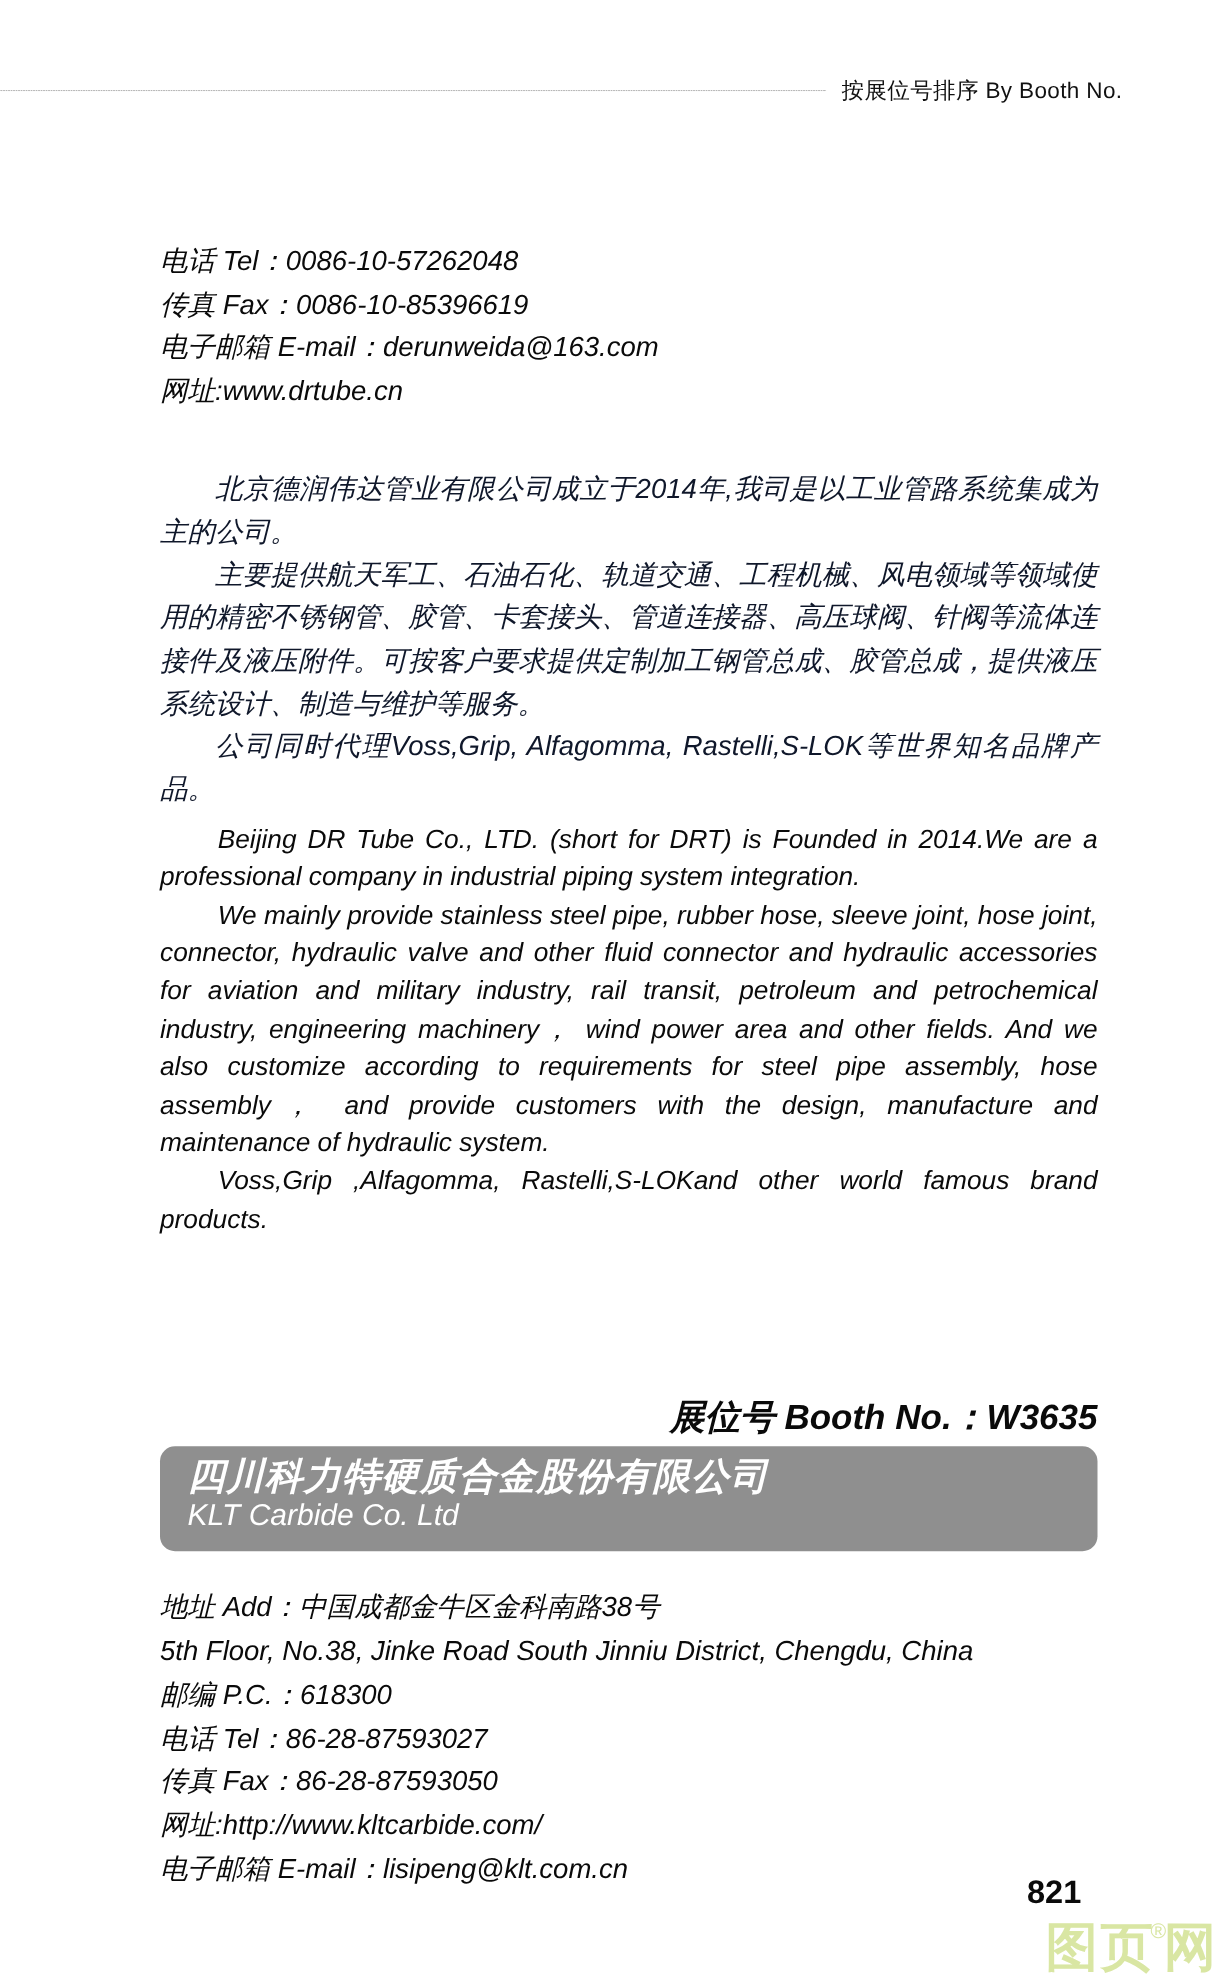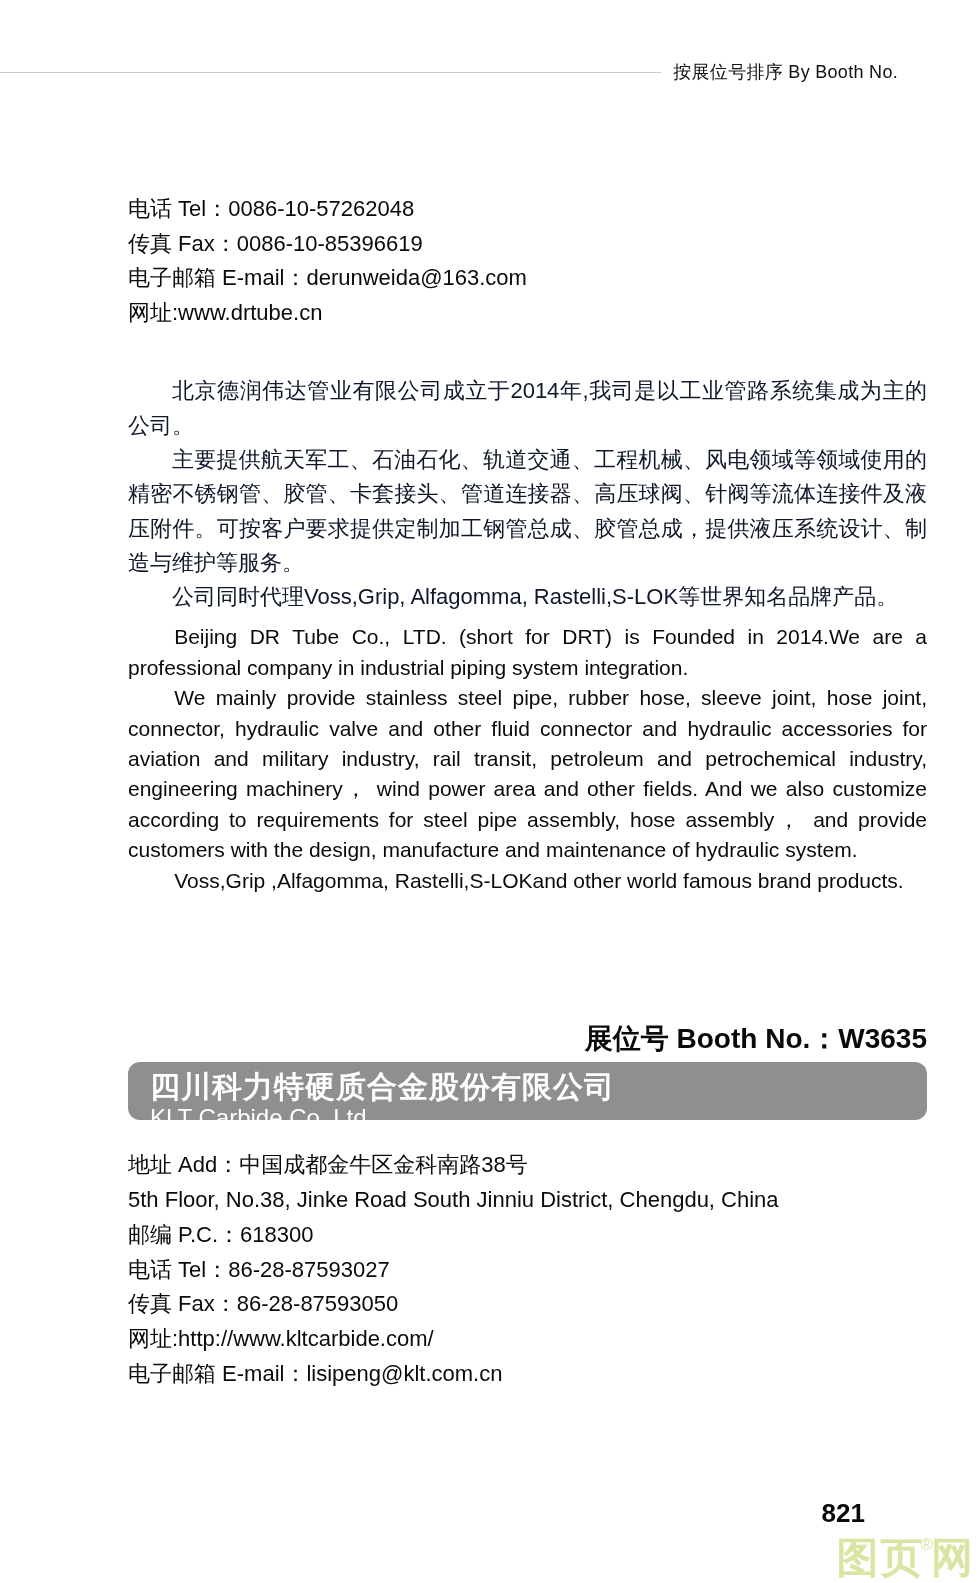--- a/index.html
+++ b/index.html
@@ -30,21 +30,22 @@
   }
   .header-label {
     font-size: 18px;
     color: #111111;
     white-space: nowrap;
     letter-spacing: 0.3px;
   }
   
   .column {
     padding-left: 128px;
-    padding-right: 53px;
+    padding-right: 102px;
+    font-style: italic;
   }
   
   .contact-block { margin-top: 105px; }
   .contact-line {
     font-size: 22px;
     line-height: 34.6px;
     color: #0a0a0a;
     white-space: nowrap;
   }
   
@@ -71,21 +72,21 @@
     font-size: 28px;
     font-weight: bold;
     color: #0a0a0a;
     height: 30px;
     line-height: 30px;
   }
   
   .company-banner {
     margin-top: 8px;
     background: #8f8f8f;
-    height: 58px;
+    height: 84px;
     padding: 8px 0 0 22px;
   }
   .company-banner .name-zh {
     color: #ffffff;
     font-size: 30px;
     font-weight: bold;
     letter-spacing: 1px;
     line-height: 34px;
     white-space: nowrap;
   }

